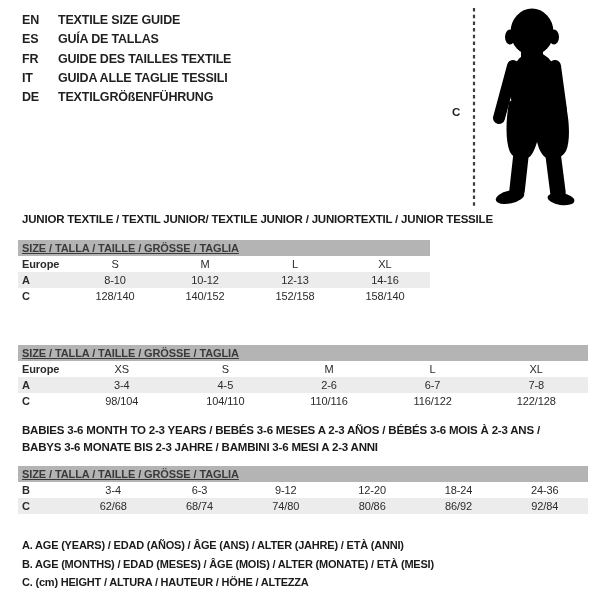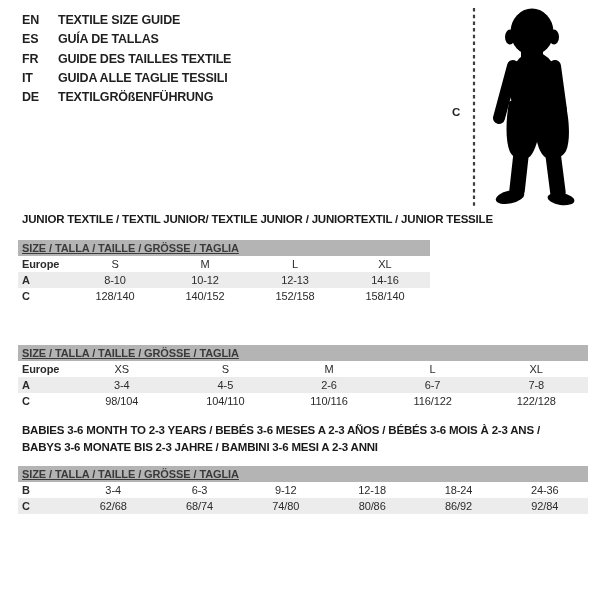--- a/index.html
+++ b/index.html
@@ -232,30 +232,35 @@
       <tr>
         <th class="band" colspan="7">SIZE / TALLA / TAILLE / GRÖSSE / TAGLIA</th>
       </tr>
     </thead>
     <tbody>
       <tr>
         <td class="lbl">B</td>
         <td>3-4</td>
         <td>6-3</td>
         <td>9-12</td>
-        <td>12-18</td>
+        <td>12-20</td>
         <td>18-24</td>
         <td>24-36</td>
       </tr>
       <tr class="shaded">
         <td class="lbl">C</td>
         <td>62/68</td>
         <td>68/74</td>
         <td>74/80</td>
         <td>80/86</td>
         <td>86/92</td>
         <td>92/84</td>
       </tr>
     </tbody>
   </table>
 
+  <div class="footnotes">
+    <div class="footnote">A. AGE (YEARS) / EDAD (AÑOS) / ÂGE (ANS) / ALTER (JAHRE) / ETÀ (ANNI)</div>
+    <div class="footnote">B. AGE (MONTHS) / EDAD (MESES) / ÂGE (MOIS) / ALTER (MONATE) / ETÀ (MESI)</div>
+    <div class="footnote">C. (cm) HEIGHT / ALTURA / HAUTEUR / HÖHE / ALTEZZA</div>
+  </div>
 
 </div>
 
 </body></html>

